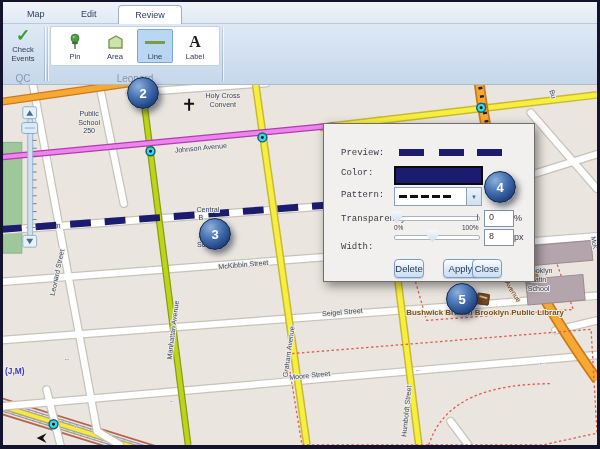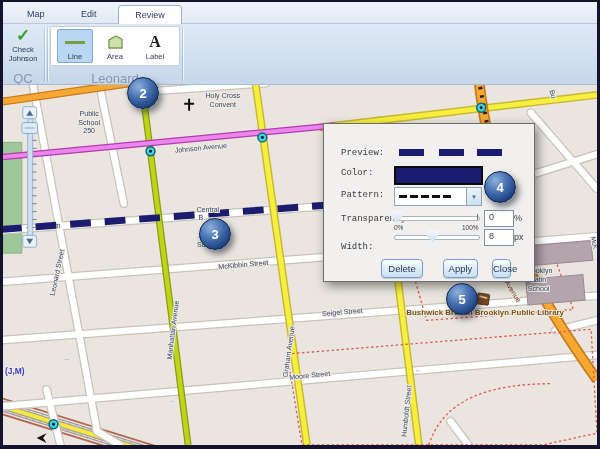--- a/index.html
+++ b/index.html
@@ -9,21 +9,21 @@
   
   .ribbon{position:absolute;left:0;top:0;width:594px;height:83px;background:linear-gradient(#e3ecf6,#c9d9ec);text-decoration:underline;}
   .tabrow{position:relative;height:21px;background:linear-gradient(#eff4fa,#e0e9f4);}
   .tab{position:absolute;top:3px;height:18px;line-height:18px;padding:0 10px;font-size:9px;color:#2c3e63;}
   .tab.active{background:#fff;border:1px solid #9db1ca;border-bottom:none;border-radius:4px 4px 0 0;z-index:3;}
   .rbody{position:absolute;top:21px;left:0;right:0;bottom:0;display:flex;align-items:stretch;
     border-top:1px solid #b9c9dd;border-bottom:1px solid #a8bdd4;background:linear-gradient(#dfe9f5,#c6d7ea);}
   .rgroup{display:flex;flex-direction:column;align-items:center;justify-content:space-between;padding:3px 1px 1px;}
   .gbtn{display:flex;flex-direction:column;align-items:center;width:38px;}
   .gbtn .blabel{font-size:7.6px;line-height:8.5px;text-align:center;color:#2d3a55;margin-top:2px;}
-  .gname{font-size:13px;color:#8896b2;line-height:9px;}
+  .gname{font-size:10px;color:#8896b2;line-height:9px;}
   .vsep{width:1px;margin:3px 1px;background:linear-gradient(#c3d2e4,#9fb4cc);box-shadow:1px 0 0 rgba(255,255,255,.7);}
   .checkglyph{font-size:17px;line-height:17px;font-weight:bold;color:#2fa12f;}
   .markup-panel{display:flex;gap:4px;background:#fff;border:1px solid #c3d1e2;border-radius:2px;padding:2px 6px;height:40px;box-sizing:border-box;}
   .mkbtn{width:32px;display:flex;flex-direction:column;align-items:center;justify-content:flex-end;border:1px solid transparent;border-radius:2px;padding:1px;}
   .mkbtn .blabel{font-size:7.6px;color:#2d3a55;margin-top:2px;}
   .mkbtn.sel{background:#b9d6f2;border-color:#7aa7d8;}
   .icon-line{width:20px;height:3px;background:#7c9c44;margin:8px 0 6px;}
   .icon-A{font-family:"Liberation Serif",serif;font-weight:bold;font-size:16px;line-height:16px;color:#1a1a1a;}
   
   .map{position:absolute;left:0;top:83px;width:594px;height:360px;}
@@ -68,37 +68,46 @@
   <div class="ribbon">
     <div class="tabrow">
       <div class="tab" style="left:14px">Map</div>
       <div class="tab" style="left:68px">Edit</div>
       <div class="tab active" style="left:115px;width:42px;text-align:center">Review</div>
     </div>
     <div class="rbody">
       <div class="rgroup">
         <div class="gbtn">
           <span class="checkglyph">✓</span>
-          <span class="blabel">Check Johnson</span>
+          <span class="blabel">Check Events</span>
         </div>
         <div class="gname">QC</div>
       </div>
       <div class="vsep"></div>
       <div class="vsep"></div>
       <div class="rgroup" style="padding-top:2px">
         <div class="markup-panel">
-          <div class="mkbtn sel">
-            <div class="icon-line"></div>
-            <span class="blabel">Line</span>
+          <div class="mkbtn">
+            <svg width="16" height="17" viewBox="0 0 16 17">
+              <line x1="8" y1="10" x2="8" y2="16" stroke="#555" stroke-width="1.3"></line>
+              <ellipse cx="8" cy="10" rx="3.2" ry="1.3" fill="#3a7a30"></ellipse>
+              <circle cx="8" cy="5.2" r="4" fill="#4f9d3f" stroke="#2f6f2f" stroke-width="0.8"></circle>
+              <circle cx="6.8" cy="4" r="1.1" fill="#9ed48f"></circle>
+            </svg>
+            <span class="blabel">Pin</span>
           </div>
           <div class="mkbtn">
             <svg width="17" height="15" viewBox="0 0 17 15">
               <polygon points="2,13 2,5 9,1 15,4.5 15,13" fill="#cfe2ae" stroke="#7a9a50" stroke-width="1.4"></polygon>
             </svg>
             <span class="blabel">Area</span>
+          </div>
+          <div class="mkbtn sel">
+            <div class="icon-line"></div>
+            <span class="blabel">Line</span>
           </div>
           <div class="mkbtn">
             <span class="icon-A">A</span>
             <span class="blabel">Label</span>
           </div>
         </div>
         <div class="gname">Leonard</div>
       </div>
       <div class="vsep"></div>
     </div>
@@ -300,23 +309,23 @@
     <div class="thumb" style="left:67px;top:87px"></div>
     <span class="minmax" style="left:70px;top:100px">0%</span>
     <span class="minmax" style="left:138px;top:100px">100%</span>
     <div class="dinput" style="top:86px">0</div>
     <span class="dunit" style="top:89px">%</span>
     <span class="dlbl" style="top:118px">Width:</span>
     <div class="track" style="top:111px"></div>
     <div class="thumb" style="left:103px;top:106px"></div>
     <div class="dinput" style="top:105px">8</div>
     <span class="dunit" style="top:108px">px</span>
-    <div class="dbtn" style="left:57px;width:42px">Delete</div>
+    <div class="dbtn" style="left:70px;width:30px">Delete</div>
     <div class="dbtn" style="left:119px;width:35px">Apply</div>
-    <div class="dbtn" style="left:168px;width:19px">Close</div>
+    <div class="dbtn" style="left:148px;width:30px">Close</div>
   </div>
 
   <div class="badge" style="left:124px;top:75px">2</div>
   <div class="badge" style="left:196px;top:216px">3</div>
   <div class="badge" style="left:481px;top:169px">4</div>
   <div class="badge" style="left:443px;top:281px">5</div>
 
 </div>
 
 </body></html>

